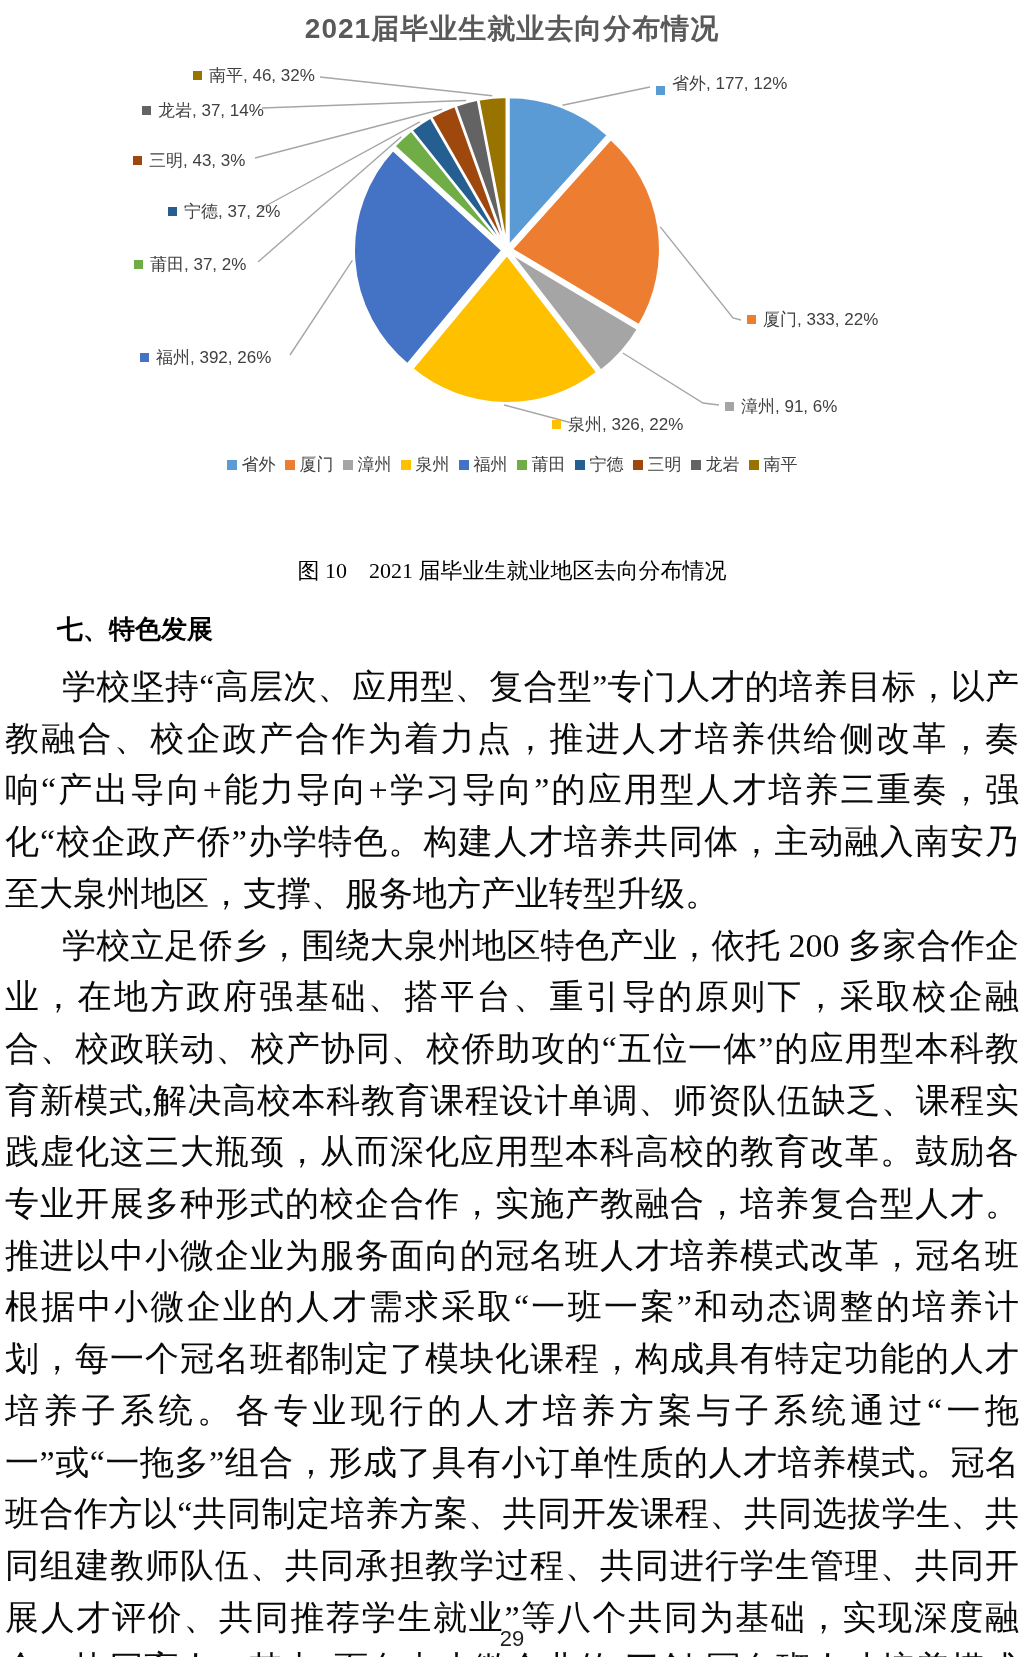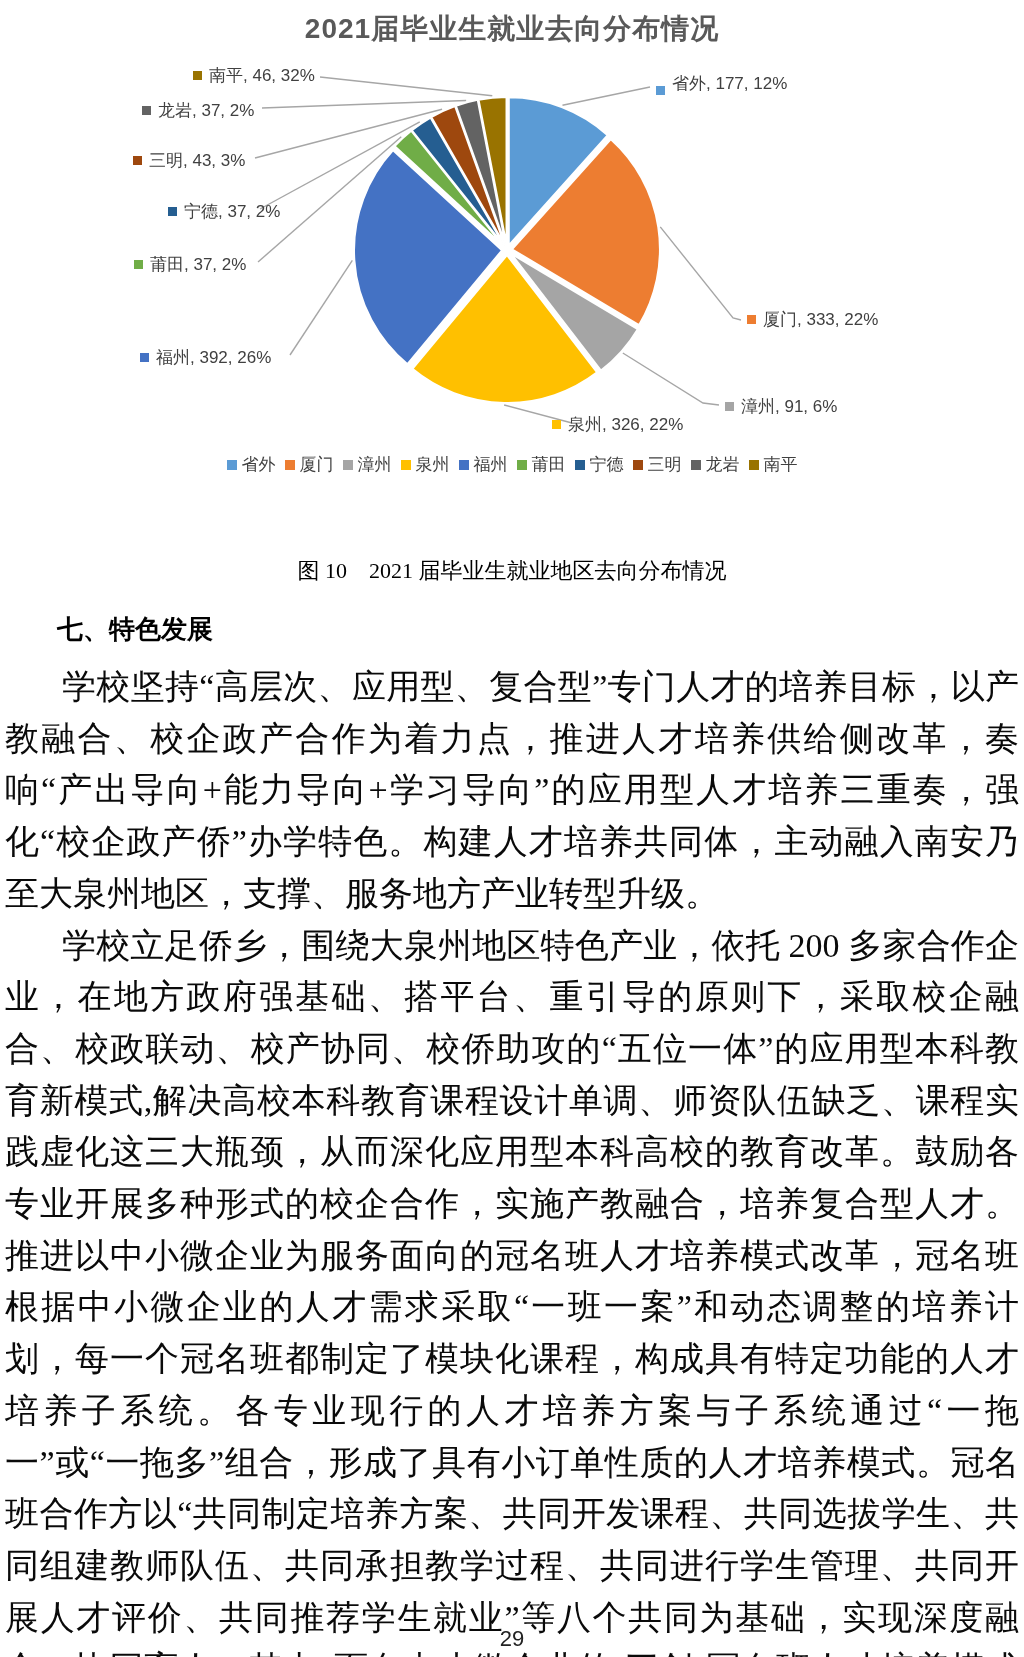--- a/index.html
+++ b/index.html
@@ -105,21 +105,21 @@
         <div class="pie-label" style="left: 136px; top: 201px; padding-left: 32px;">
           <span class="mk" style="background: rgb(37, 94, 145);"></span>
           <span>宁德, 37, 2%</span>
         </div>
         <div class="pie-label" style="left: 133px; top: 150px;">
           <span class="mk" style="background: rgb(158, 72, 14);"></span>
           <span>三明, 43, 3%</span>
         </div>
         <div class="pie-label" style="left: 142px; top: 100px;">
           <span class="mk" style="background: rgb(99, 99, 99);"></span>
-          <span>龙岩, 37, 2%</span>
+          <span>龙岩, 37, 14%</span>
         </div>
         <div class="pie-label" style="left: 193px; top: 65px;">
           <span class="mk" style="background: rgb(153, 115, 0);"></span>
           <span>南平, 46, 32%</span>
         </div>
       </div>
     <div class="legend" id="pie-legend">
         <span class="item">
           <span class="mk" style="background: rgb(91, 155, 213);"></span>
           <span>省外</span>

